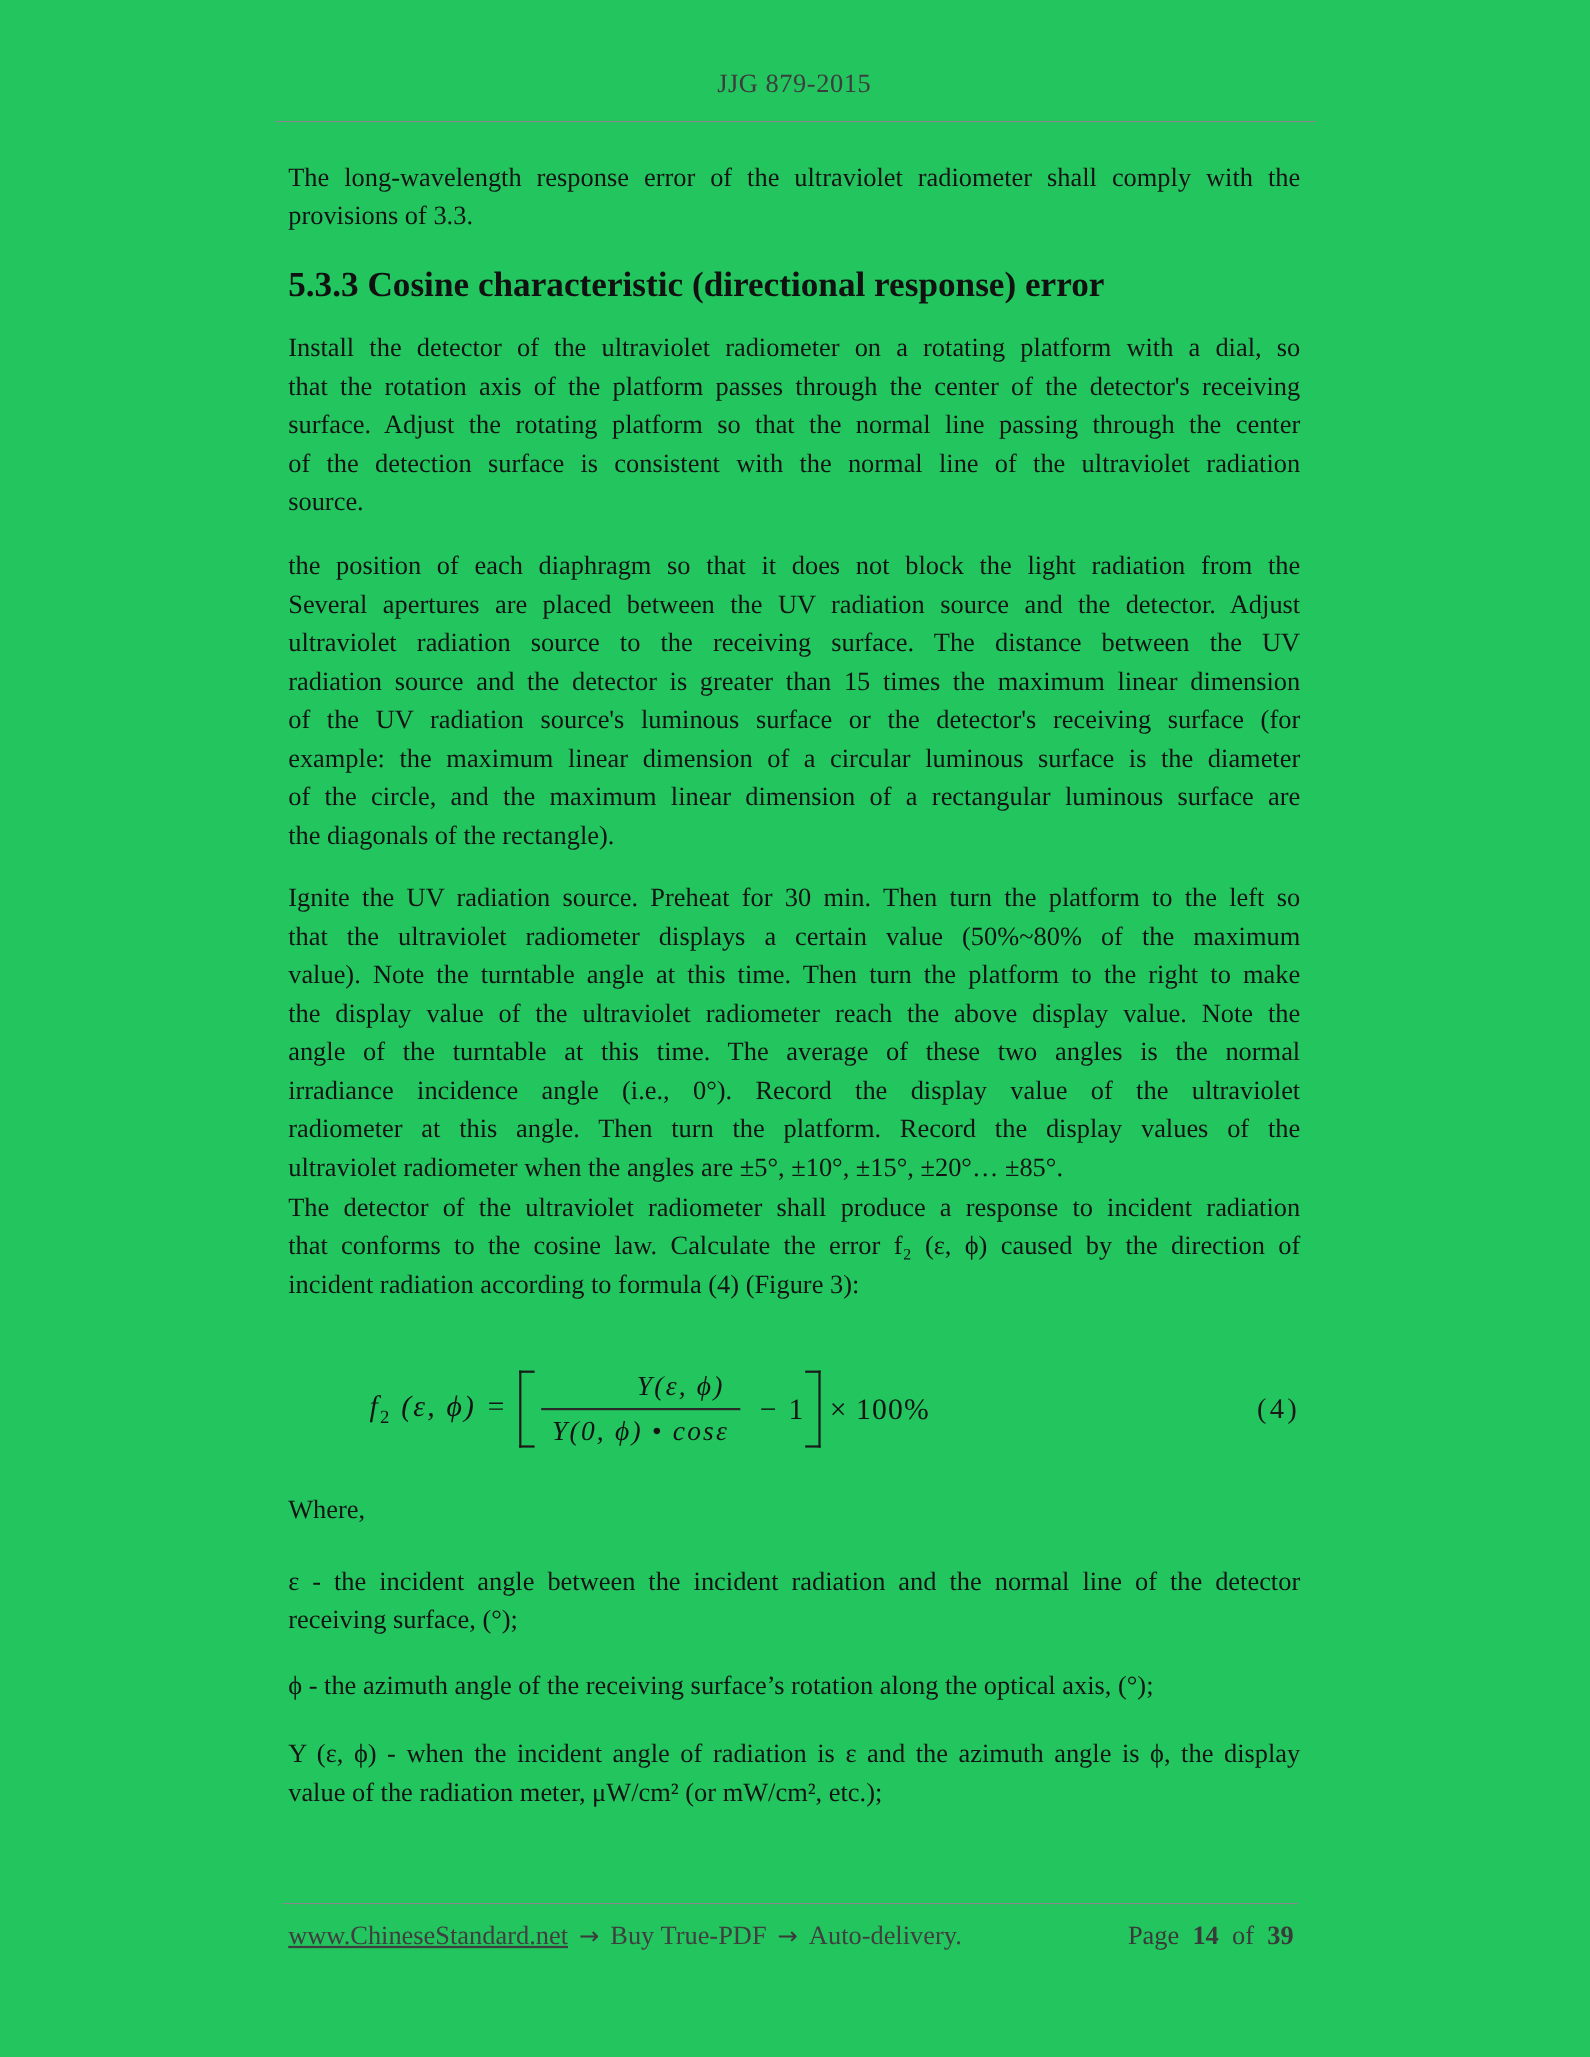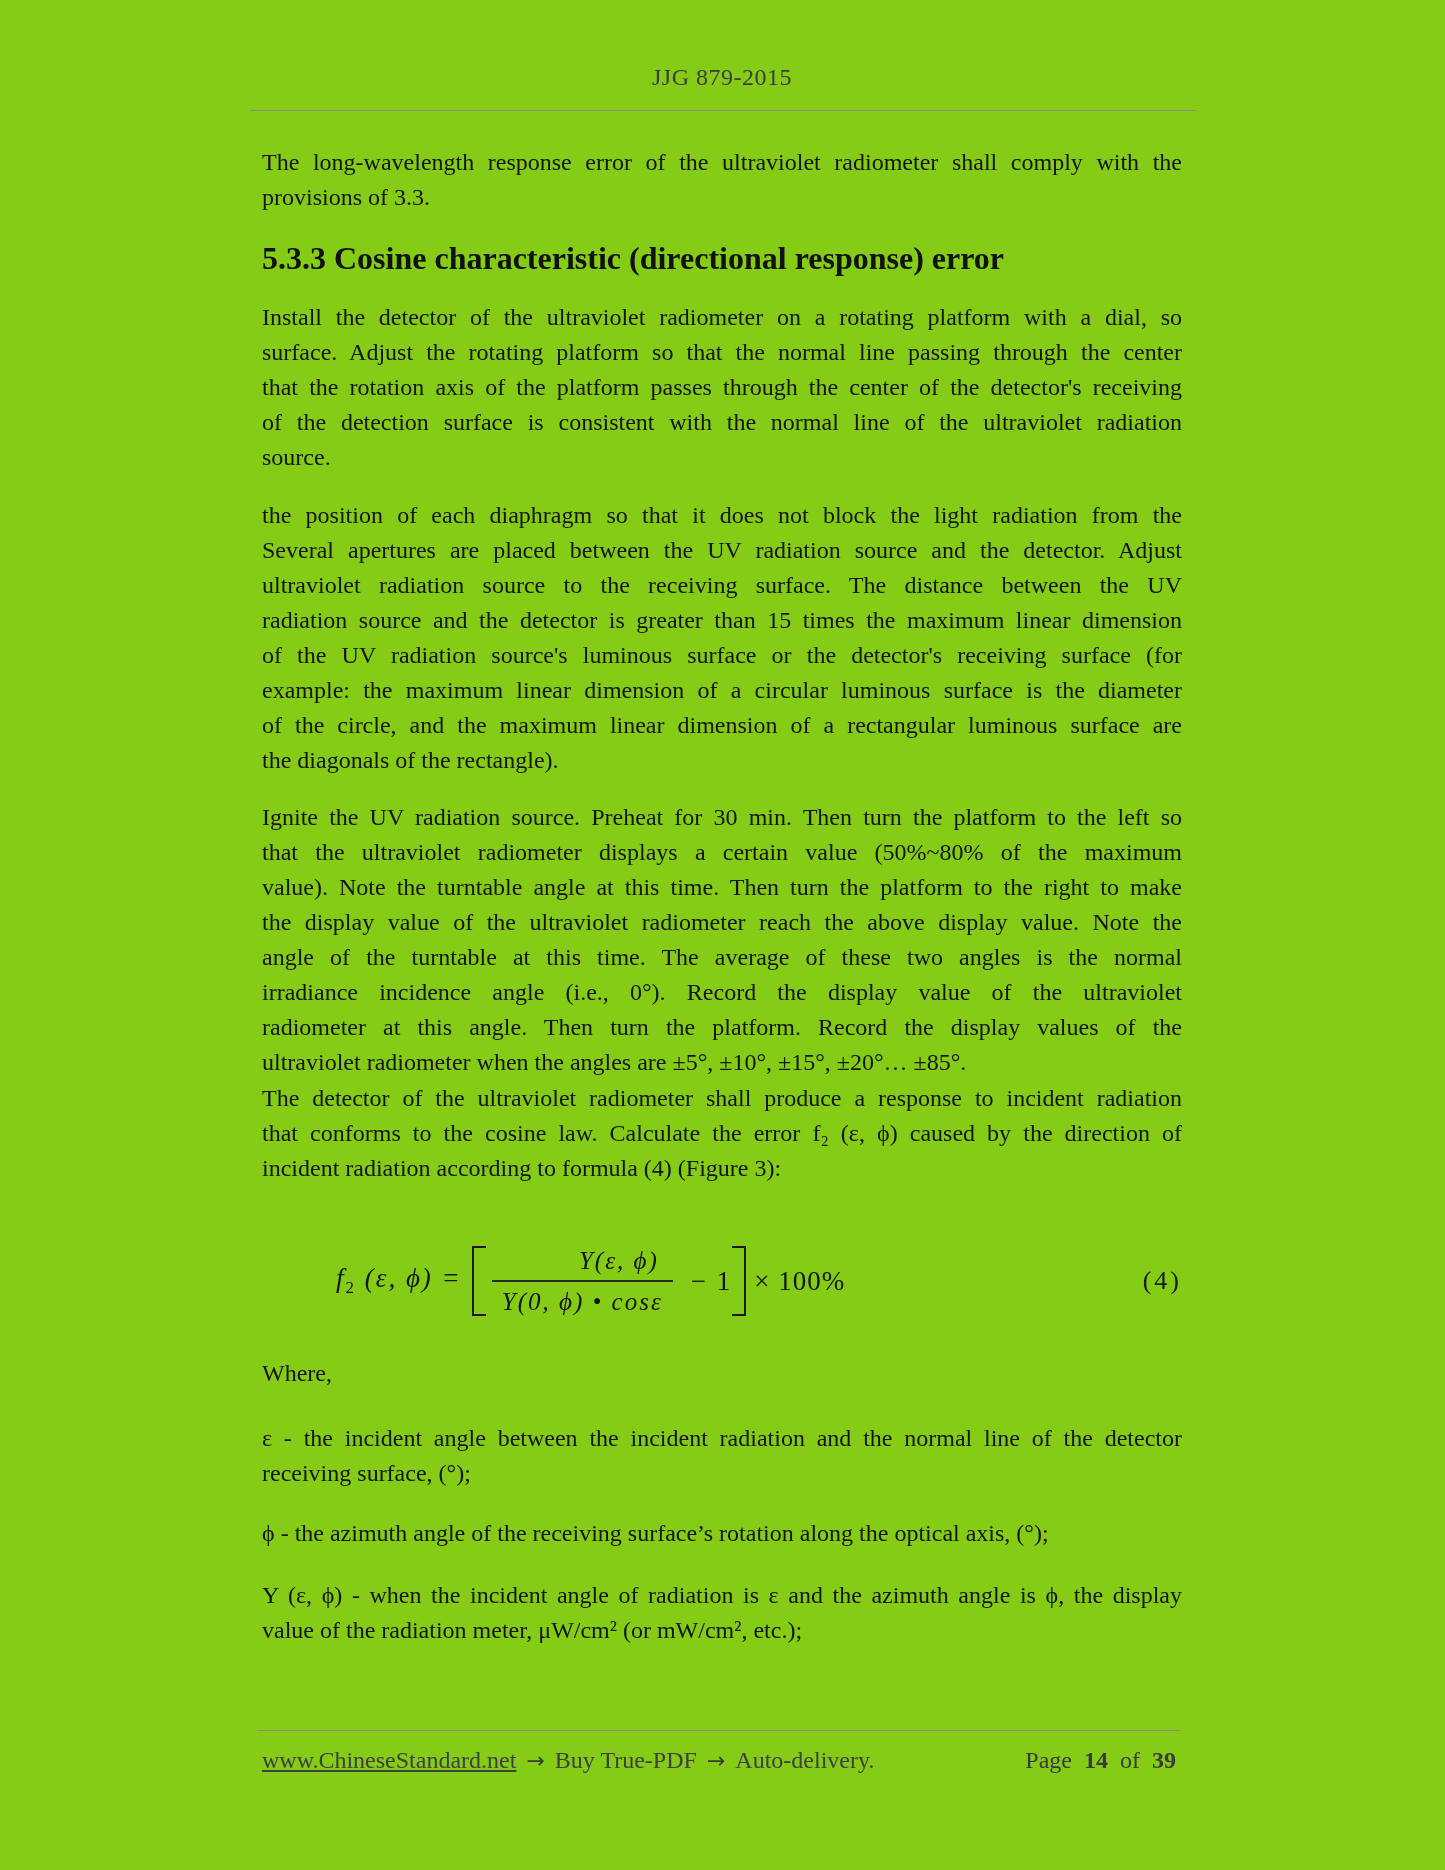--- a/index.html
+++ b/index.html
@@ -1,19 +1,19 @@
 <!DOCTYPE html>
 <html><head>
 <meta charset="utf-8">
 <style>
   html,body{margin:0;padding:0;background:#e8e8e8;}
   .page{
     position:relative;
     width:1445px;height:1870px;
-    background:#84cc16;
+    background:#22c55e;
     font-family:"Liberation Serif", serif;
     color:#141414;
     overflow:hidden;
     margin:0 auto;
   }
   .abs{position:absolute;}
   .col{left:262px;width:920px;}
 
   
   .doc-header{top:60px;text-align:center;font-size:24px;line-height:35px;color:#3d3d3d;letter-spacing:.5px;}
@@ -58,22 +58,22 @@
 
   <div class="abs col para" style="top:145px">
       <div class="line">The long-wavelength response error of the ultraviolet radiometer shall comply with the</div>
       <div class="line last">provisions of 3.3.</div>
     </div>
 
   <div class="abs col heading" style="top:241px">5.3.3 Cosine characteristic (directional response) error</div>
 
   <div class="abs col para" style="top:300px">
       <div class="line">Install the detector of the ultraviolet radiometer on a rotating platform with a dial, so</div>
+      <div class="line">that the rotation axis of the platform passes through the center of the detector's receiving</div>
       <div class="line">surface. Adjust the rotating platform so that the normal line passing through the center</div>
-      <div class="line">that the rotation axis of the platform passes through the center of the detector's receiving</div>
       <div class="line">of the detection surface is consistent with the normal line of the ultraviolet radiation</div>
       <div class="line last">source.</div>
     </div>
 
   <div class="abs col para" style="top:498px">
       <div class="line">the position of each diaphragm so that it does not block the light radiation from the</div>
       <div class="line">Several apertures are placed between the UV radiation source and the detector. Adjust</div>
       <div class="line">ultraviolet radiation source to the receiving surface. The distance between the UV</div>
       <div class="line">radiation source and the detector is greater than 15 times the maximum linear dimension</div>
       <div class="line">of the UV radiation source's luminous surface or the detector's receiving surface (for</div>

